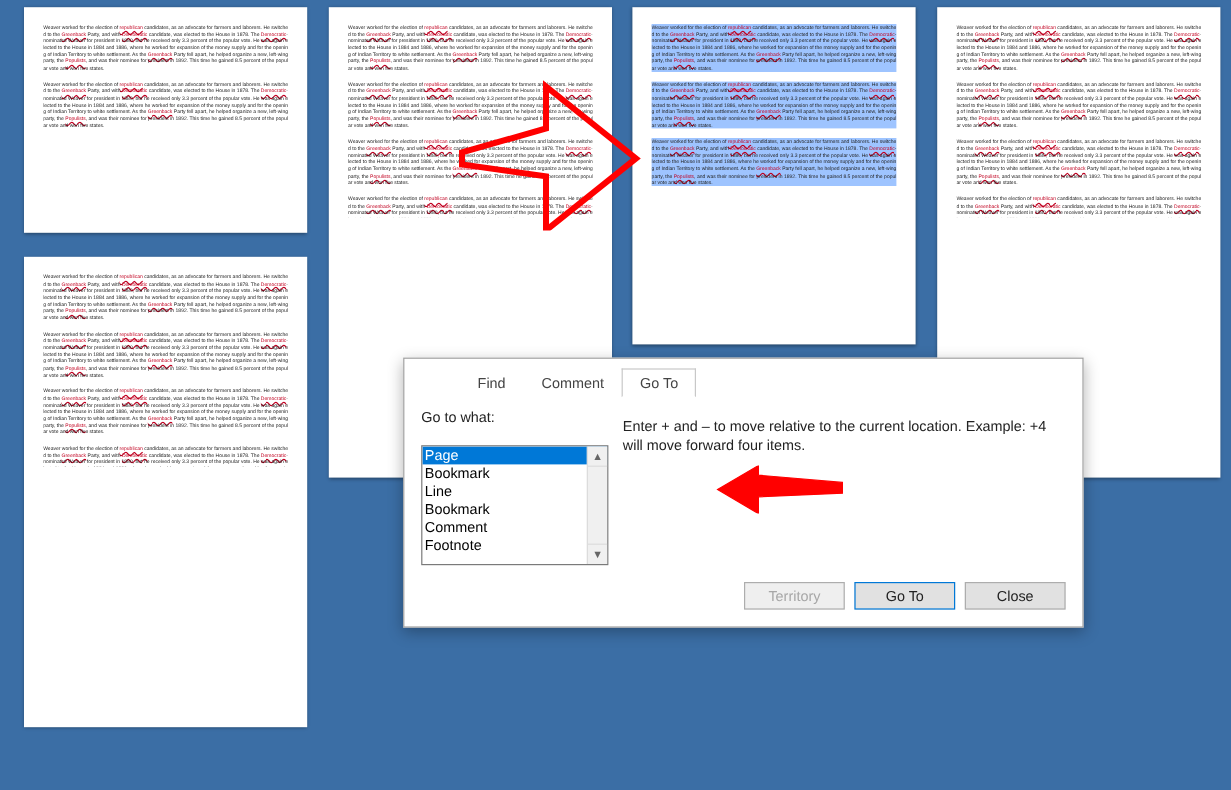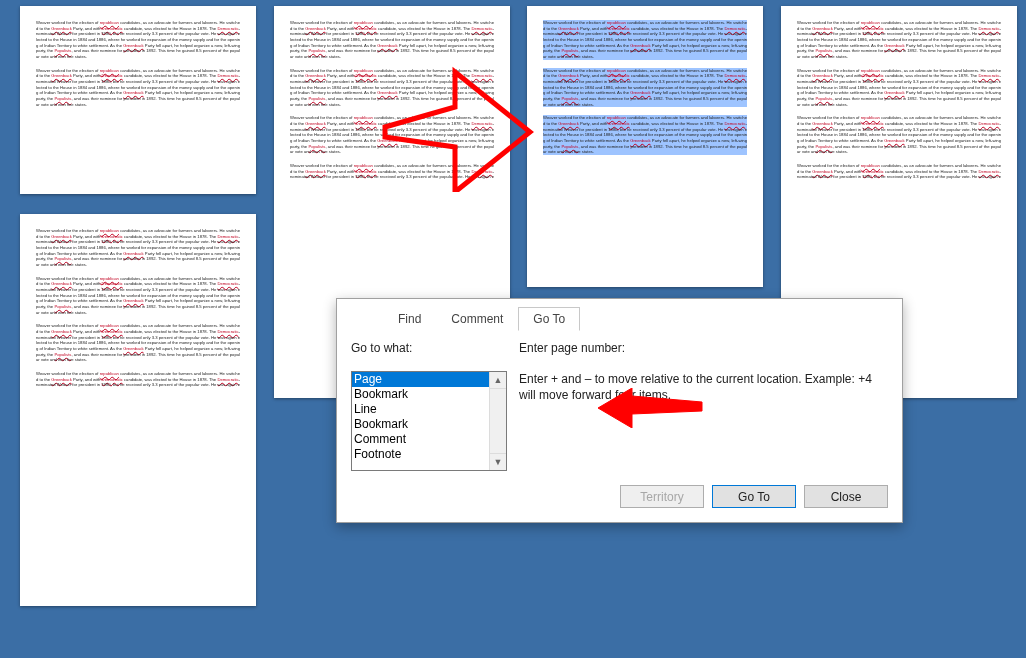--- a/index.html
+++ b/index.html
@@ -247,21 +247,20 @@
           <div class="item">Bookmark</div>
           <div class="item">Comment</div>
           <div class="item">Footnote</div>
           <div class="scroll">
             <div class="sbtn up">▲</div>
             <div class="sbtn down">▼</div>
           </div>
         </div>
       </div>
       <div class="col-right">
-        <div class="label">Enter page number:</div>
         <div class="help">Enter + and – to move relative to the current location. Example: +4 will move forward four items.</div>
       </div>
     </div>
     <div class="footer">
       <button class="btn" disabled="">Territory</button>
       <button class="btn default">Go To</button>
       <button class="btn">Close</button>
     </div>
   </div>
 

